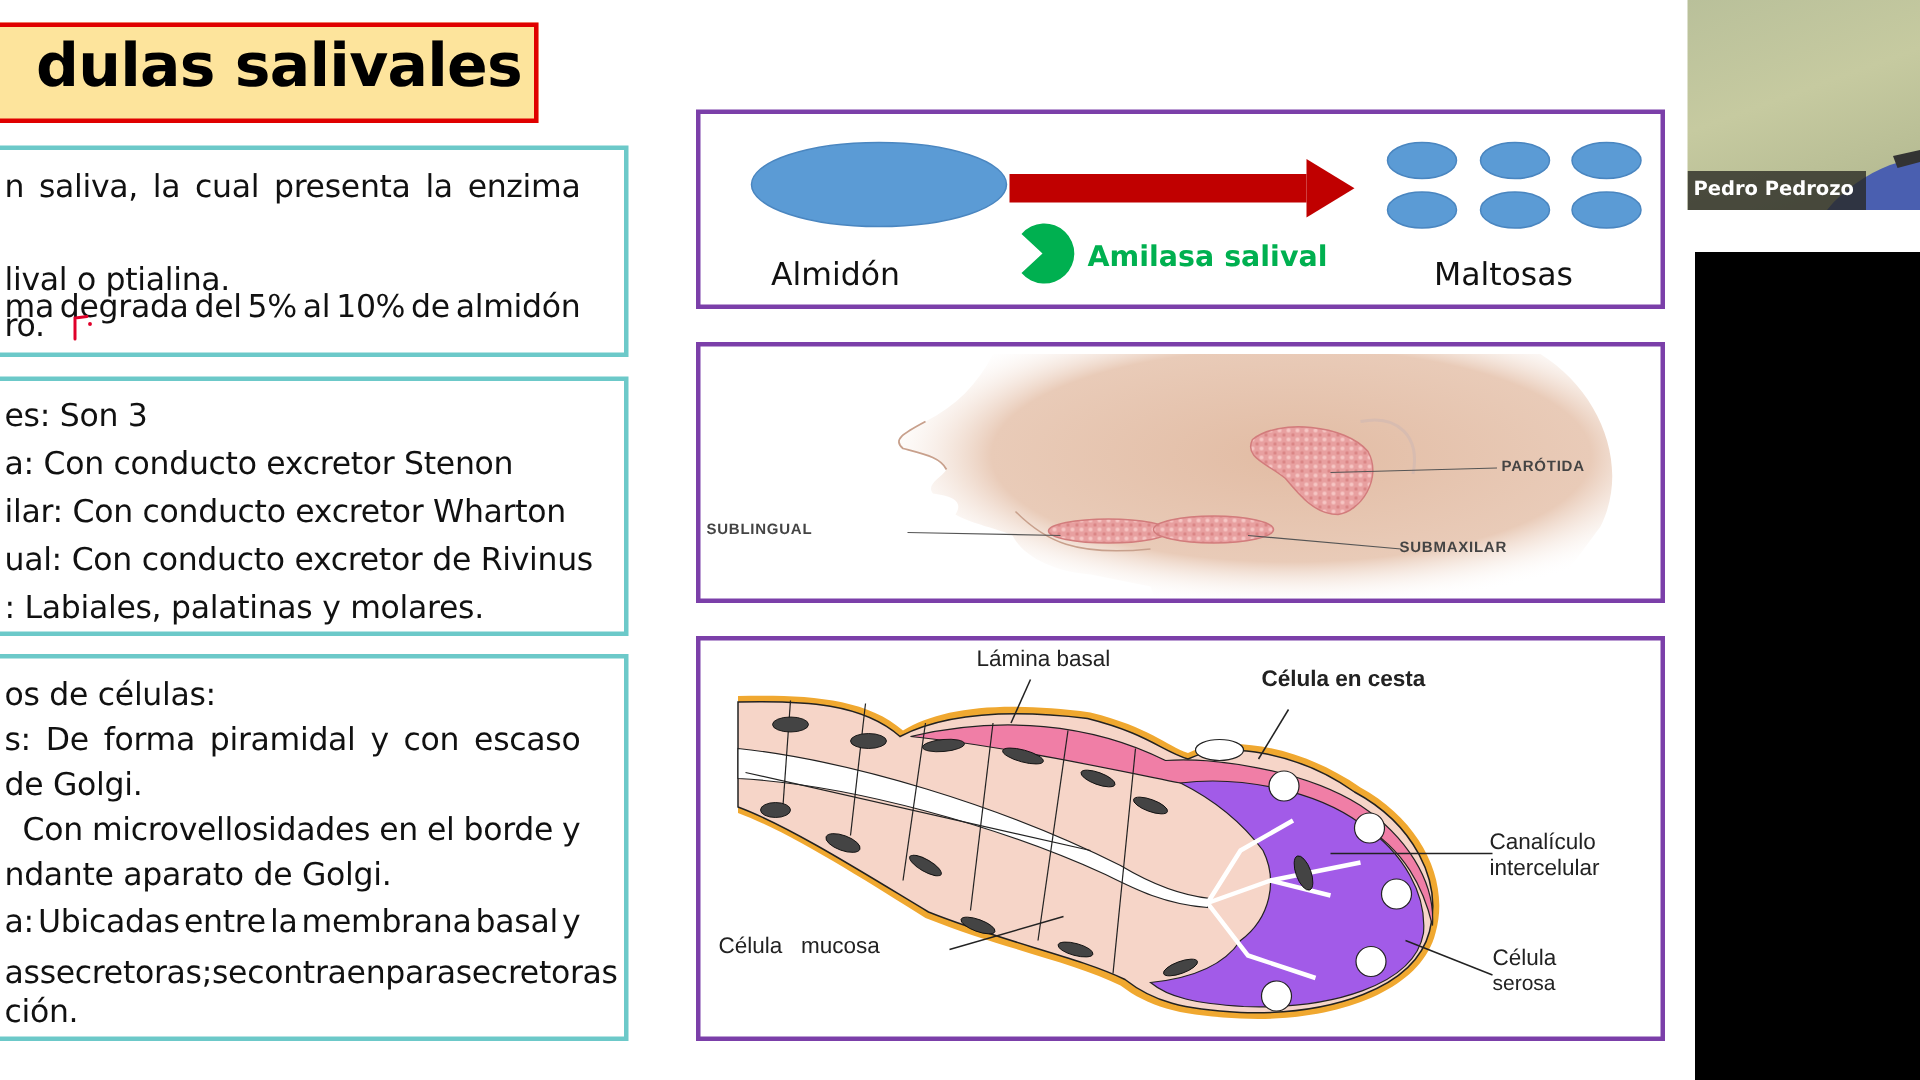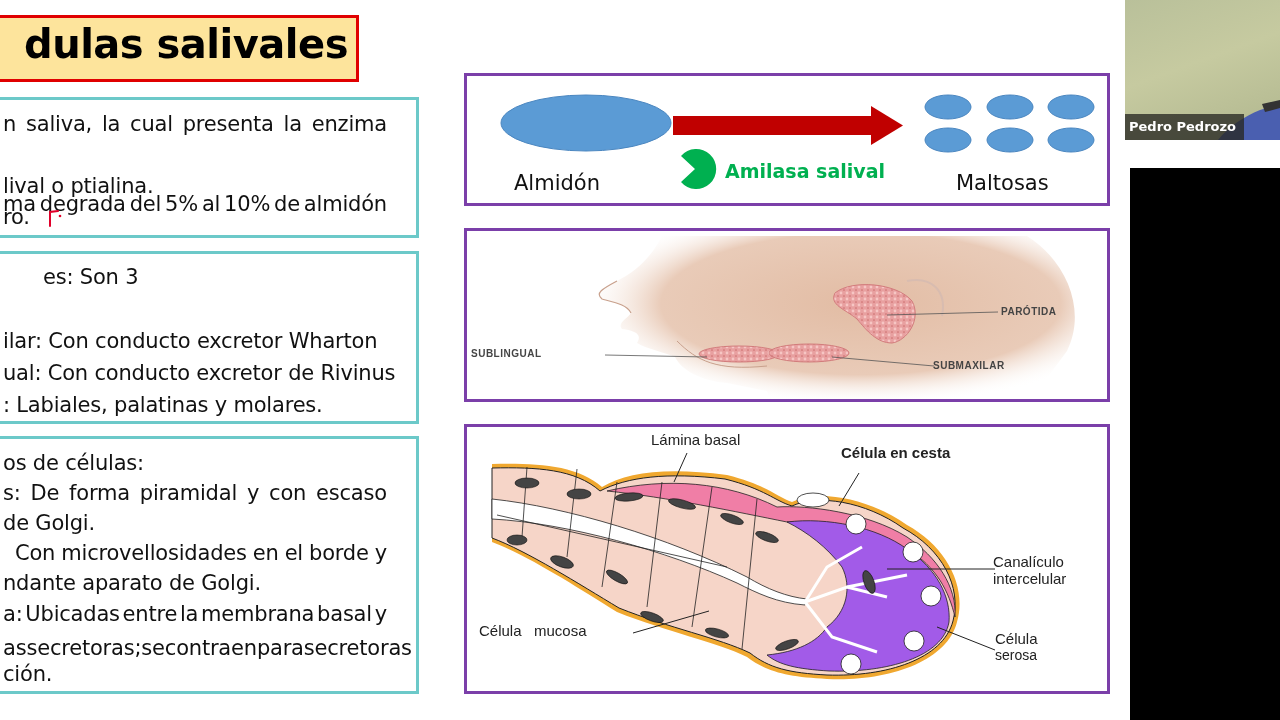--- a/index.html
+++ b/index.html
@@ -47,21 +47,22 @@
         <span>almidón</span>
       </div>
     <div class="tline" style="top:105px;left:30px;">ro.</div>
     <svg style="position:absolute;left:74px;top:108px;" width="16" height="20">
       <path d="M3 18 L3 4 L11 3" stroke="#e0002a" stroke-width="2" fill="none" stroke-linecap="round"></path>
       <circle cx="13" cy="8" r="1.3" fill="#e0002a"></circle>
     </svg>
   </div>
 
   <div class="tbox" style="top:251px;height:173px;">
-    <div class="tline" style="top:11px;left:30px;margin-left:40px;">es: Son 3</div>
+    <div class="tline" style="top:11px;left:30px;">es: Son 3</div>
+    <div class="tline" style="top:43px;left:30px;">a: Con conducto excretor Stenon</div>
     <div class="tline" style="top:75px;left:30px;">ilar: Con conducto excretor Wharton</div>
     <div class="tline" style="top:107px;left:30px;">ual: Con conducto excretor de Rivinus</div>
     <div class="tline" style="top:139px;left:30px;">: Labiales, palatinas y molares.</div>
   </div>
 
   <div class="tbox" style="top:436px;height:258px;">
     <div class="tline" style="top:12px;left:30px;">os de células:</div>
     <div class="tline just" style="top:42px;left:30px;width:384px;">
         <span>s:</span>
         <span>De</span>

